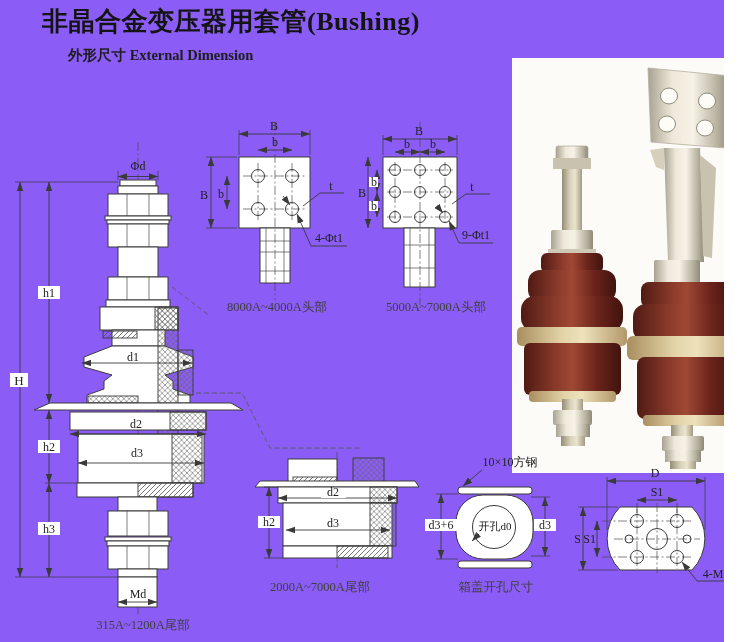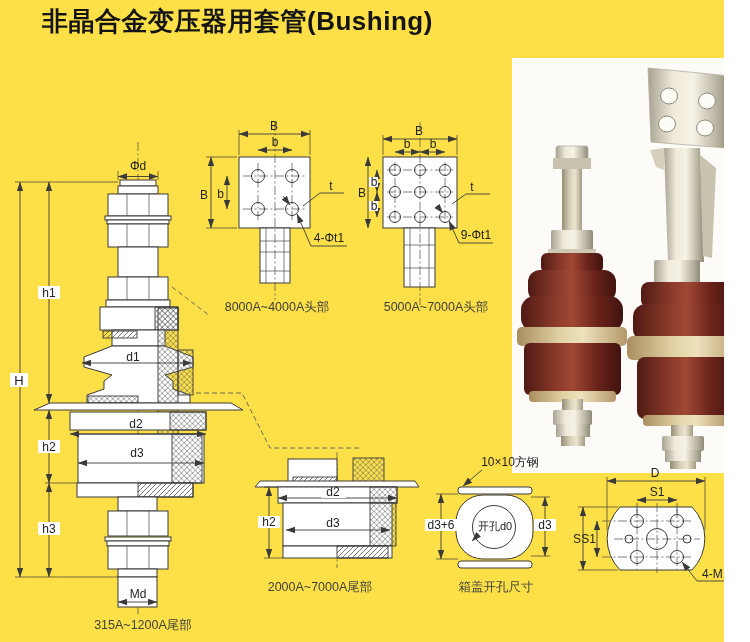--- a/index.html
+++ b/index.html
@@ -1,17 +1,17 @@
 <!DOCTYPE html>
 <html><head>
 <meta charset="utf-8">
 <style>
   html,body{margin:0;padding:0;background:#ffffff;}
-  #page{position:relative;width:724px;height:642px;background:#fde047;overflow:hidden;
-        font-family:Liberation Sans, sans-serif;}
+  #page{position:relative;width:724px;height:642px;background:#8b5cf6;overflow:hidden;
+        font-family:Liberation Serif, serif;}
   #title{position:absolute;left:42px;top:4px;font-size:26px;font-weight:bold;color:#141414;letter-spacing:0.5px;}
   #subtitle{position:absolute;left:68px;top:46px;font-size:14.5px;font-weight:bold;color:#1d1d1d;}
   svg{position:absolute;left:0;top:0;}
   .s   {stroke:#3a3a3a;stroke-width:1;fill:none;}
   .sf  {stroke:#3a3a3a;stroke-width:1;fill:#ffffff;}
   .thin{stroke:#3a3a3a;stroke-width:0.65;fill:none;}
   .dim {stroke:#3a3a3a;stroke-width:0.9;fill:none;marker-start:url(#arr);marker-end:url(#arr);}
   .ldr {stroke:#3a3a3a;stroke-width:0.9;fill:none;}
   .ldre{stroke:#3a3a3a;stroke-width:0.9;fill:none;marker-end:url(#arr);}
   .ext {stroke:#3a3a3a;stroke-width:0.7;fill:none;}
@@ -25,20 +25,21 @@
   text.big{font-size:13px;fill:#222;}
   text.cap{font-size:12.5px;fill:#3f3f3f;}
   .mid{text-anchor:middle;}
   .end{text-anchor:end;}
 </style>
 </head>
 <body>
 
 <div id="page">
   <div id="title">非晶合金变压器用套管(Bushing)</div>
+  <div id="subtitle">外形尺寸 External Dimension</div>
 
   <svg width="750" height="642" viewBox="0 0 750 642">
     <defs>
       <marker id="arr" viewBox="0 0 10 8" markerWidth="10" markerHeight="8" refX="9.3" refY="4" orient="auto-start-reverse" markerUnits="userSpaceOnUse">
         <path d="M0,0.7 L9.5,4 L0,7.3 Z" fill="#3a3a3a"></path>
       </marker>
       <pattern id="xh" width="5.5" height="5.5" patternUnits="userSpaceOnUse">
         <path d="M0,5.5 L5.5,0 M0,0 L5.5,5.5" stroke="#666" stroke-width="0.6"></path>
       </pattern>
       <pattern id="dh" width="5" height="5" patternUnits="userSpaceOnUse">

